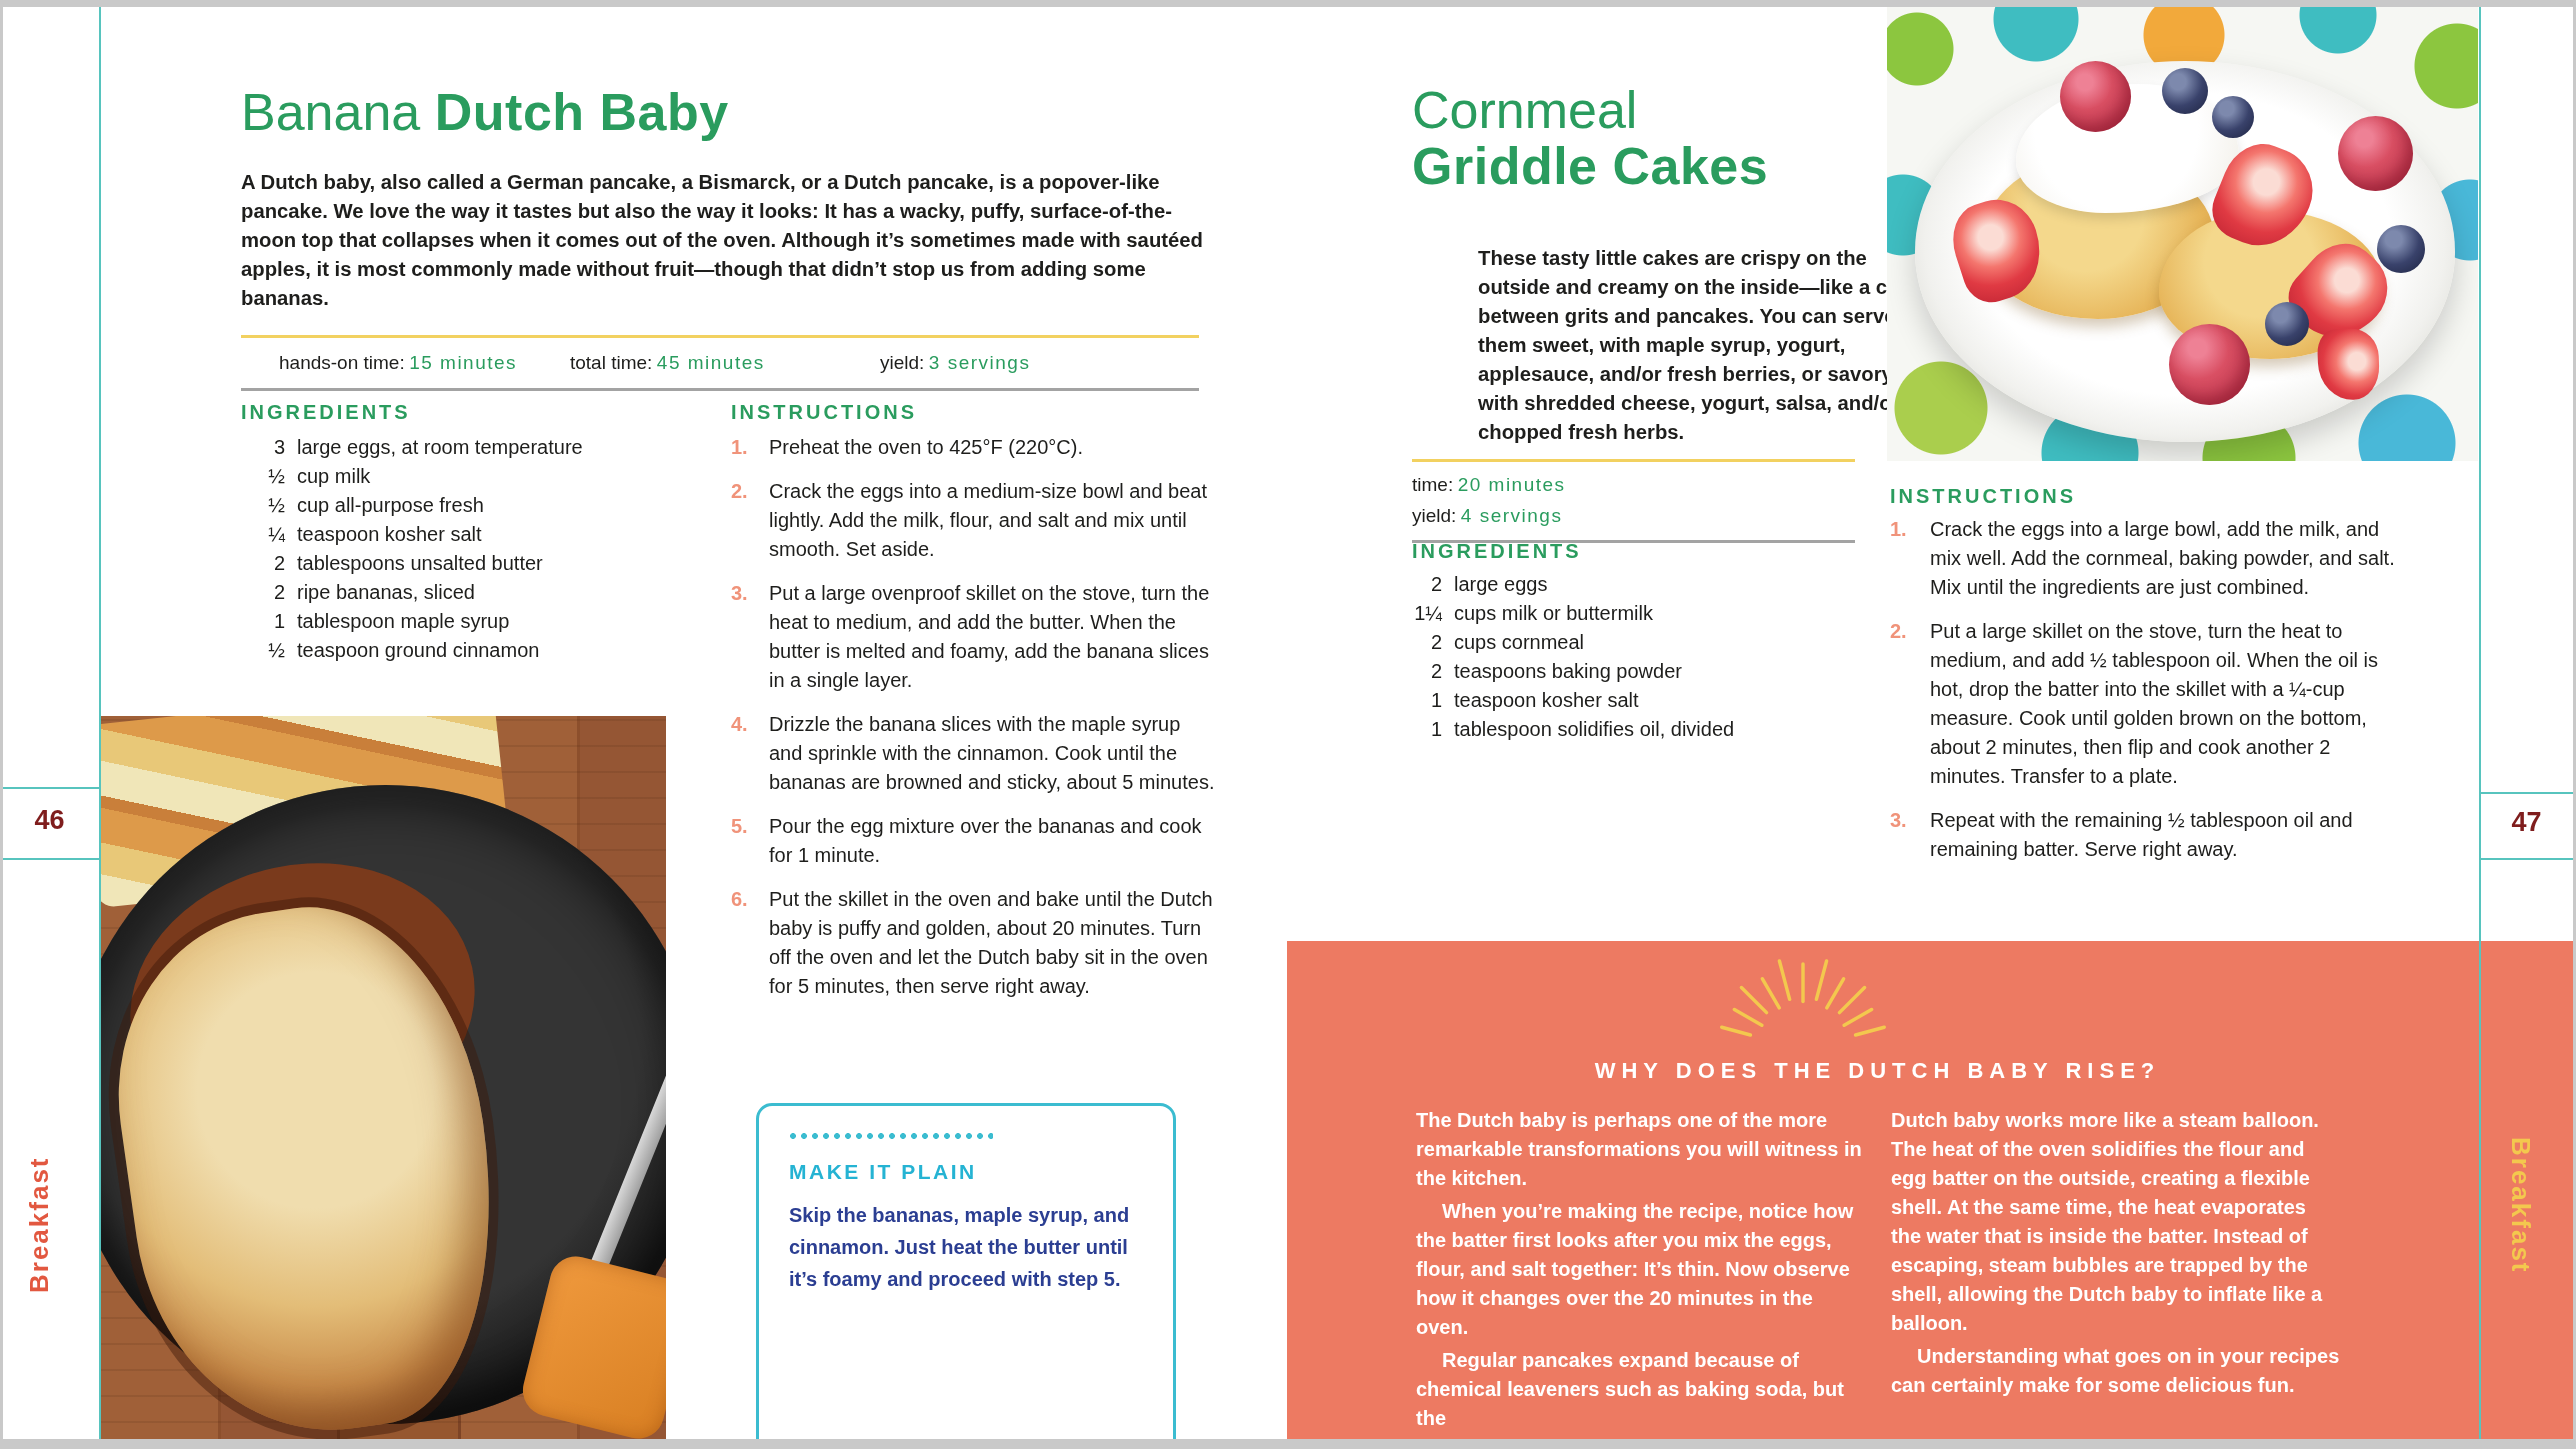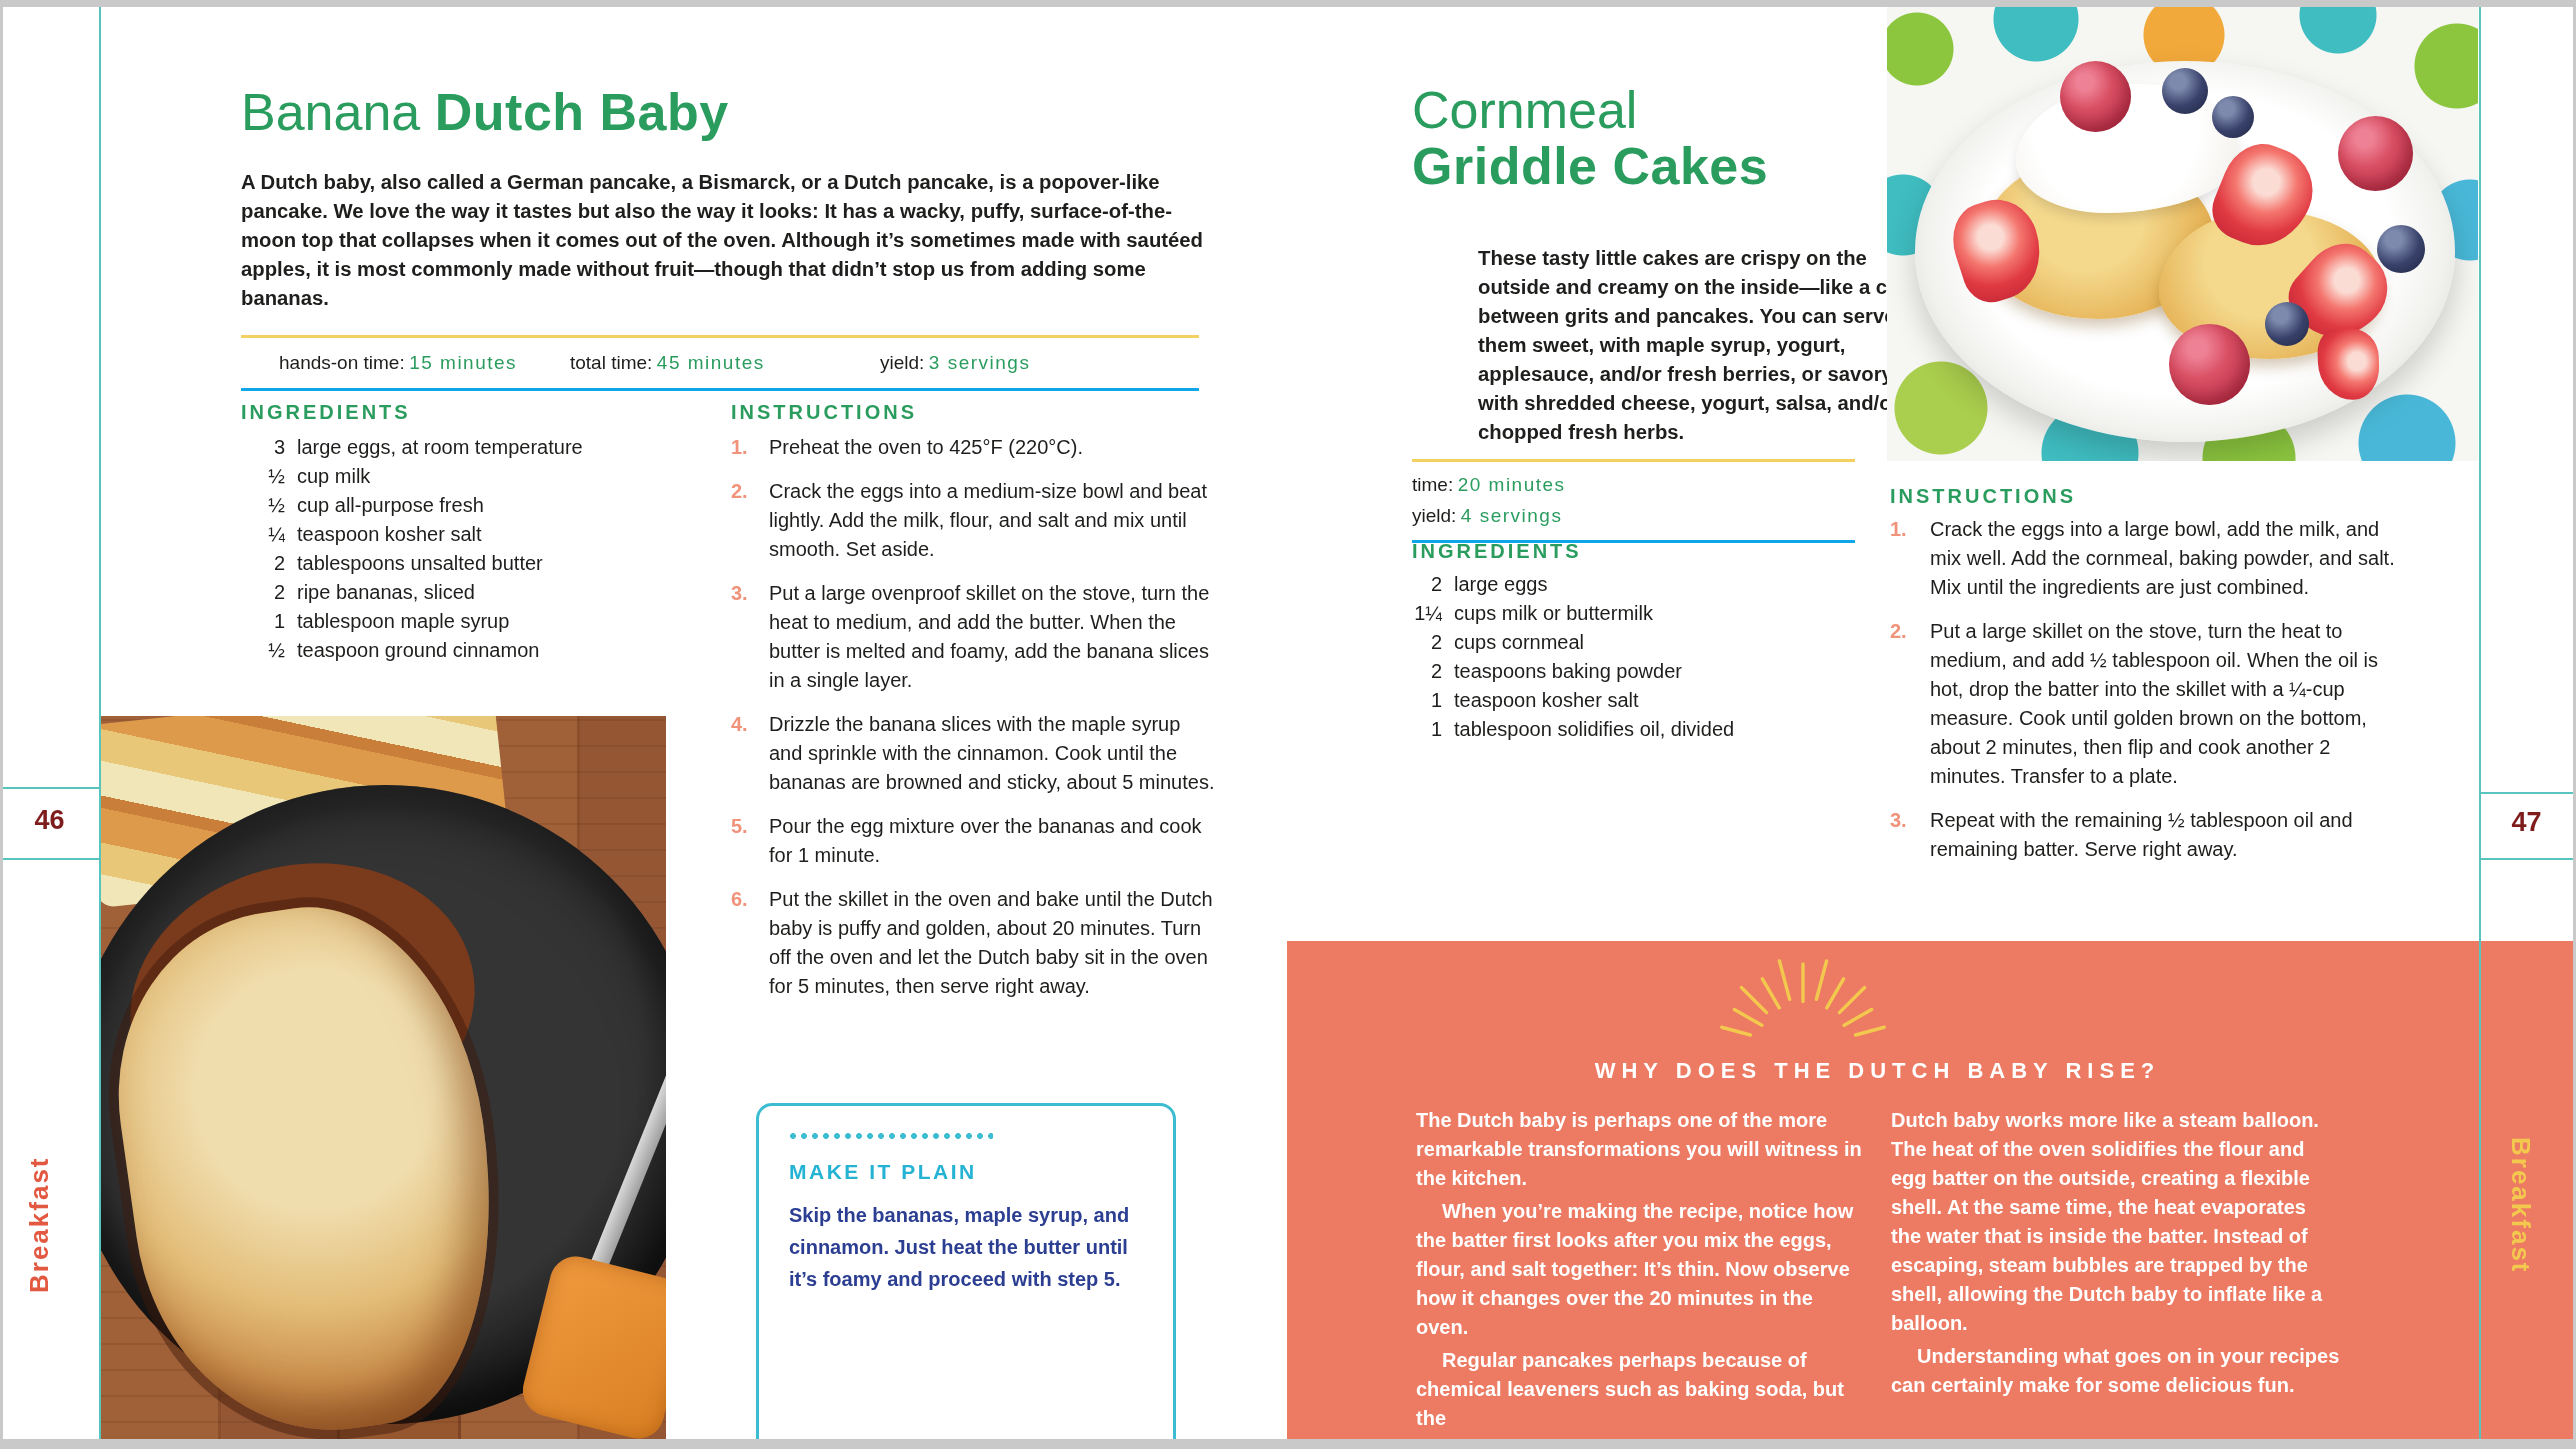--- a/index.html
+++ b/index.html
@@ -10,21 +10,21 @@
   
   .vline{width:2px;background:#57c4be;z-index:6;}
   .hline{height:2px;background:#57c4be;z-index:6;}
   
   .rtitle{font-size:52px;line-height:56px;color:#2a9c5e;}
   .treg{font-weight:400;}
   .tbold{font-weight:800;letter-spacing:0.5px;}
   .intro{font-weight:700;font-size:20.3px;line-height:29px;color:#1e1e1c;}
   .sect-h{font-weight:800;letter-spacing:3px;font-size:20px;color:#2a9c5e;}
   
-  .meta-band{border-top:3px solid #f2d160;border-bottom:3px solid #0ea5e9;}
+  .meta-band{border-top:3px solid #f2d160;border-bottom:3px solid #a3a3a3;}
   .meta-label{font-size:19px;color:#1e1e1c;}
   .meta-val{font-size:19px;color:#2a9c5e;letter-spacing:1.5px;}
   
   .ing-list{list-style:none;margin:0;padding:0;font-size:20px;line-height:29px;color:#1e1e1c;}
   .ing{display:flex;gap:12px;}
   .ingq{flex:none;width:44px;text-align:right;}
   .steps{list-style:none;margin:0;padding:0;font-size:20px;line-height:29px;color:#1e1e1c;}
   .step{display:flex;margin-bottom:15px;}
   .num{flex:none;width:38px;font-weight:800;color:#f0937a;}
   .stx{flex:1;}
@@ -278,21 +278,21 @@
       <line x1="234" y1="53.4" x2="251" y2="24"></line>
       <line x1="246.8" y1="58.2" x2="272.2" y2="32.8"></line>
       <line x1="251.6" y1="71" x2="279.3" y2="55"></line>
       <line x1="263.1" y1="80.8" x2="292.1" y2="73"></line>
     </g>
   </svg>
   <div class="abs sci-title" style="left:1412px;top:1058px;width:931px;z-index:2;">WHY DOES THE DUTCH BABY RISE?</div>
   <div class="abs sci-col" style="left:1412px;top:1102px;width:454px;z-index:2;">
     <p>The Dutch baby is perhaps one of the more remarkable transformations you will witness in the kitchen.</p>
     <p>When you’re making the recipe, notice how the batter first looks after you mix the eggs, flour, and salt together: It’s thin. Now observe how it changes over the 20 minutes in the oven.</p>
-    <p>Regular pancakes perhaps because of chemical leaveners such as baking soda, but the</p>
+    <p>Regular pancakes expand because of chemical leaveners such as baking soda, but the</p>
   </div>
   <div class="abs sci-col" style="left:1887px;top:1102px;width:458px;z-index:2;">
     <p>Dutch baby works more like a steam balloon. The heat of the oven solidifies the flour and egg batter on the outside, creating a flexible shell. At the same time, the heat evaporates the water that is inside the batter. Instead of escaping, steam bubbles are trapped by the shell, allowing the Dutch baby to inflate like a balloon.</p>
     <p>Understanding what goes on in your recipes can certainly make for some delicious fun.</p>
   </div>
 
   <div class="abs vline" style="left:2479px;top:7px;height:1432px;"></div>
   <div class="abs hline" style="left:2481px;top:792px;width:95px;"></div>
   <div class="abs hline" style="left:2481px;top:858px;width:95px;"></div>
   <div class="abs pagenum" style="left:2481px;top:807px;width:91px;">47</div>

